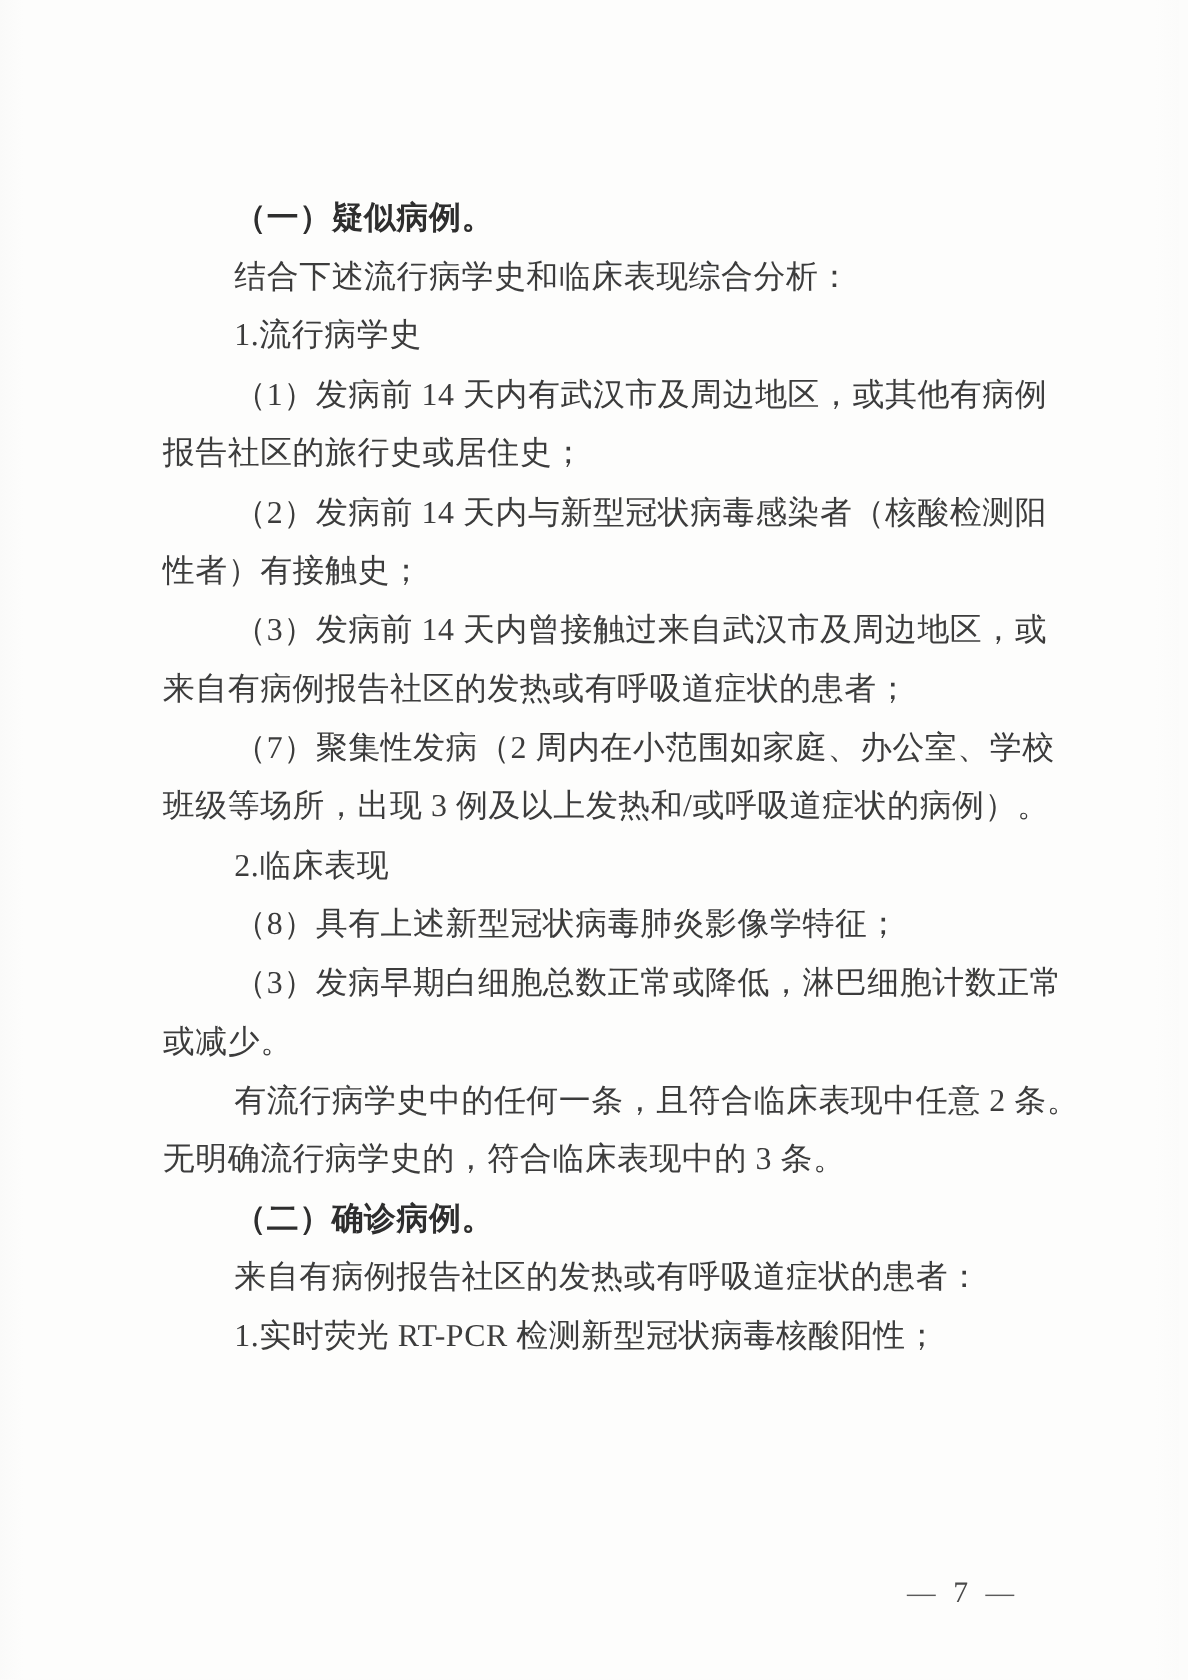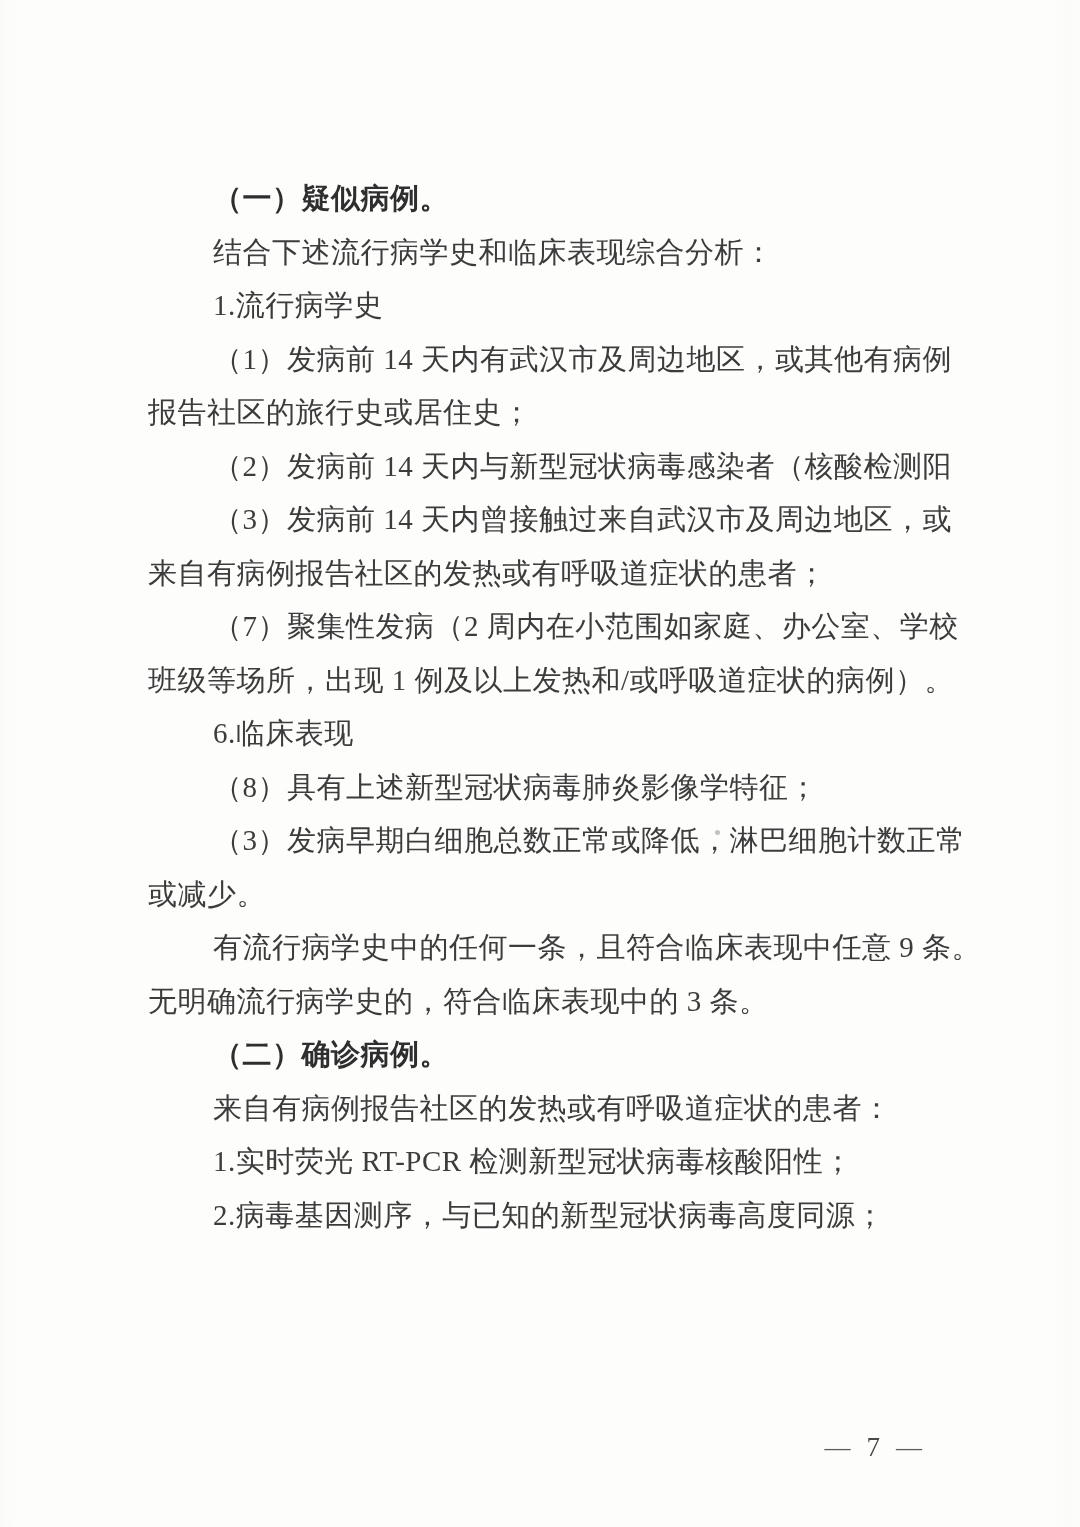--- a/index.html
+++ b/index.html
@@ -75,34 +75,34 @@
 <div class="scan-page">
 
   <div class="document-body">
 
   <div class="line indent bold">（一）疑似病例。</div>
       <div class="line indent">结合下述流行病学史和临床表现综合分析：</div>
       <div class="line indent">1.流行病学史</div>
       <div class="line indent">（1）发病前 14 天内有武汉市及周边地区，或其他有病例</div>
       <div class="line">报告社区的旅行史或居住史；</div>
       <div class="line indent">（2）发病前 14 天内与新型冠状病毒感染者（核酸检测阳</div>
+      <div class="line">性者）有接触史；</div>
       <div class="line indent">（3）发病前 14 天内曾接触过来自武汉市及周边地区，或</div>
       <div class="line">来自有病例报告社区的发热或有呼吸道症状的患者；</div>
       <div class="line indent">（7）聚集性发病（2 周内在小范围如家庭、办公室、学校</div>
-      <div class="line">班级等场所，出现 1 例及以上发热和/或呼吸道症状的病例）。</div>
-      <div class="line indent">6.临床表现</div>
+      <div class="line">班级等场所，出现 3 例及以上发热和/或呼吸道症状的病例）。</div>
+      <div class="line indent">2.临床表现</div>
       <div class="line indent">（8）具有上述新型冠状病毒肺炎影像学特征；</div>
       <div class="line indent">（3）发病早期白细胞总数正常或降低，淋巴细胞计数正常</div>
       <div class="line">或减少。</div>
-      <div class="line indent">有流行病学史中的任何一条，且符合临床表现中任意 9 条。</div>
+      <div class="line indent">有流行病学史中的任何一条，且符合临床表现中任意 2 条。</div>
       <div class="line">无明确流行病学史的，符合临床表现中的 3 条。</div>
       <div class="line indent bold">（二）确诊病例。</div>
       <div class="line indent">来自有病例报告社区的发热或有呼吸道症状的患者：</div>
       <div class="line indent">1.实时荧光 RT-PCR 检测新型冠状病毒核酸阳性；</div>
-      <div class="line indent">2.病毒基因测序，与已知的新型冠状病毒高度同源；</div>
     </div>
 
   <div class="noise-dot"></div>
 
   <div class="page-number">
     <span class="dash">—</span>
     <span class="num">7</span>
     <span class="dash">—</span>
   </div>
 

